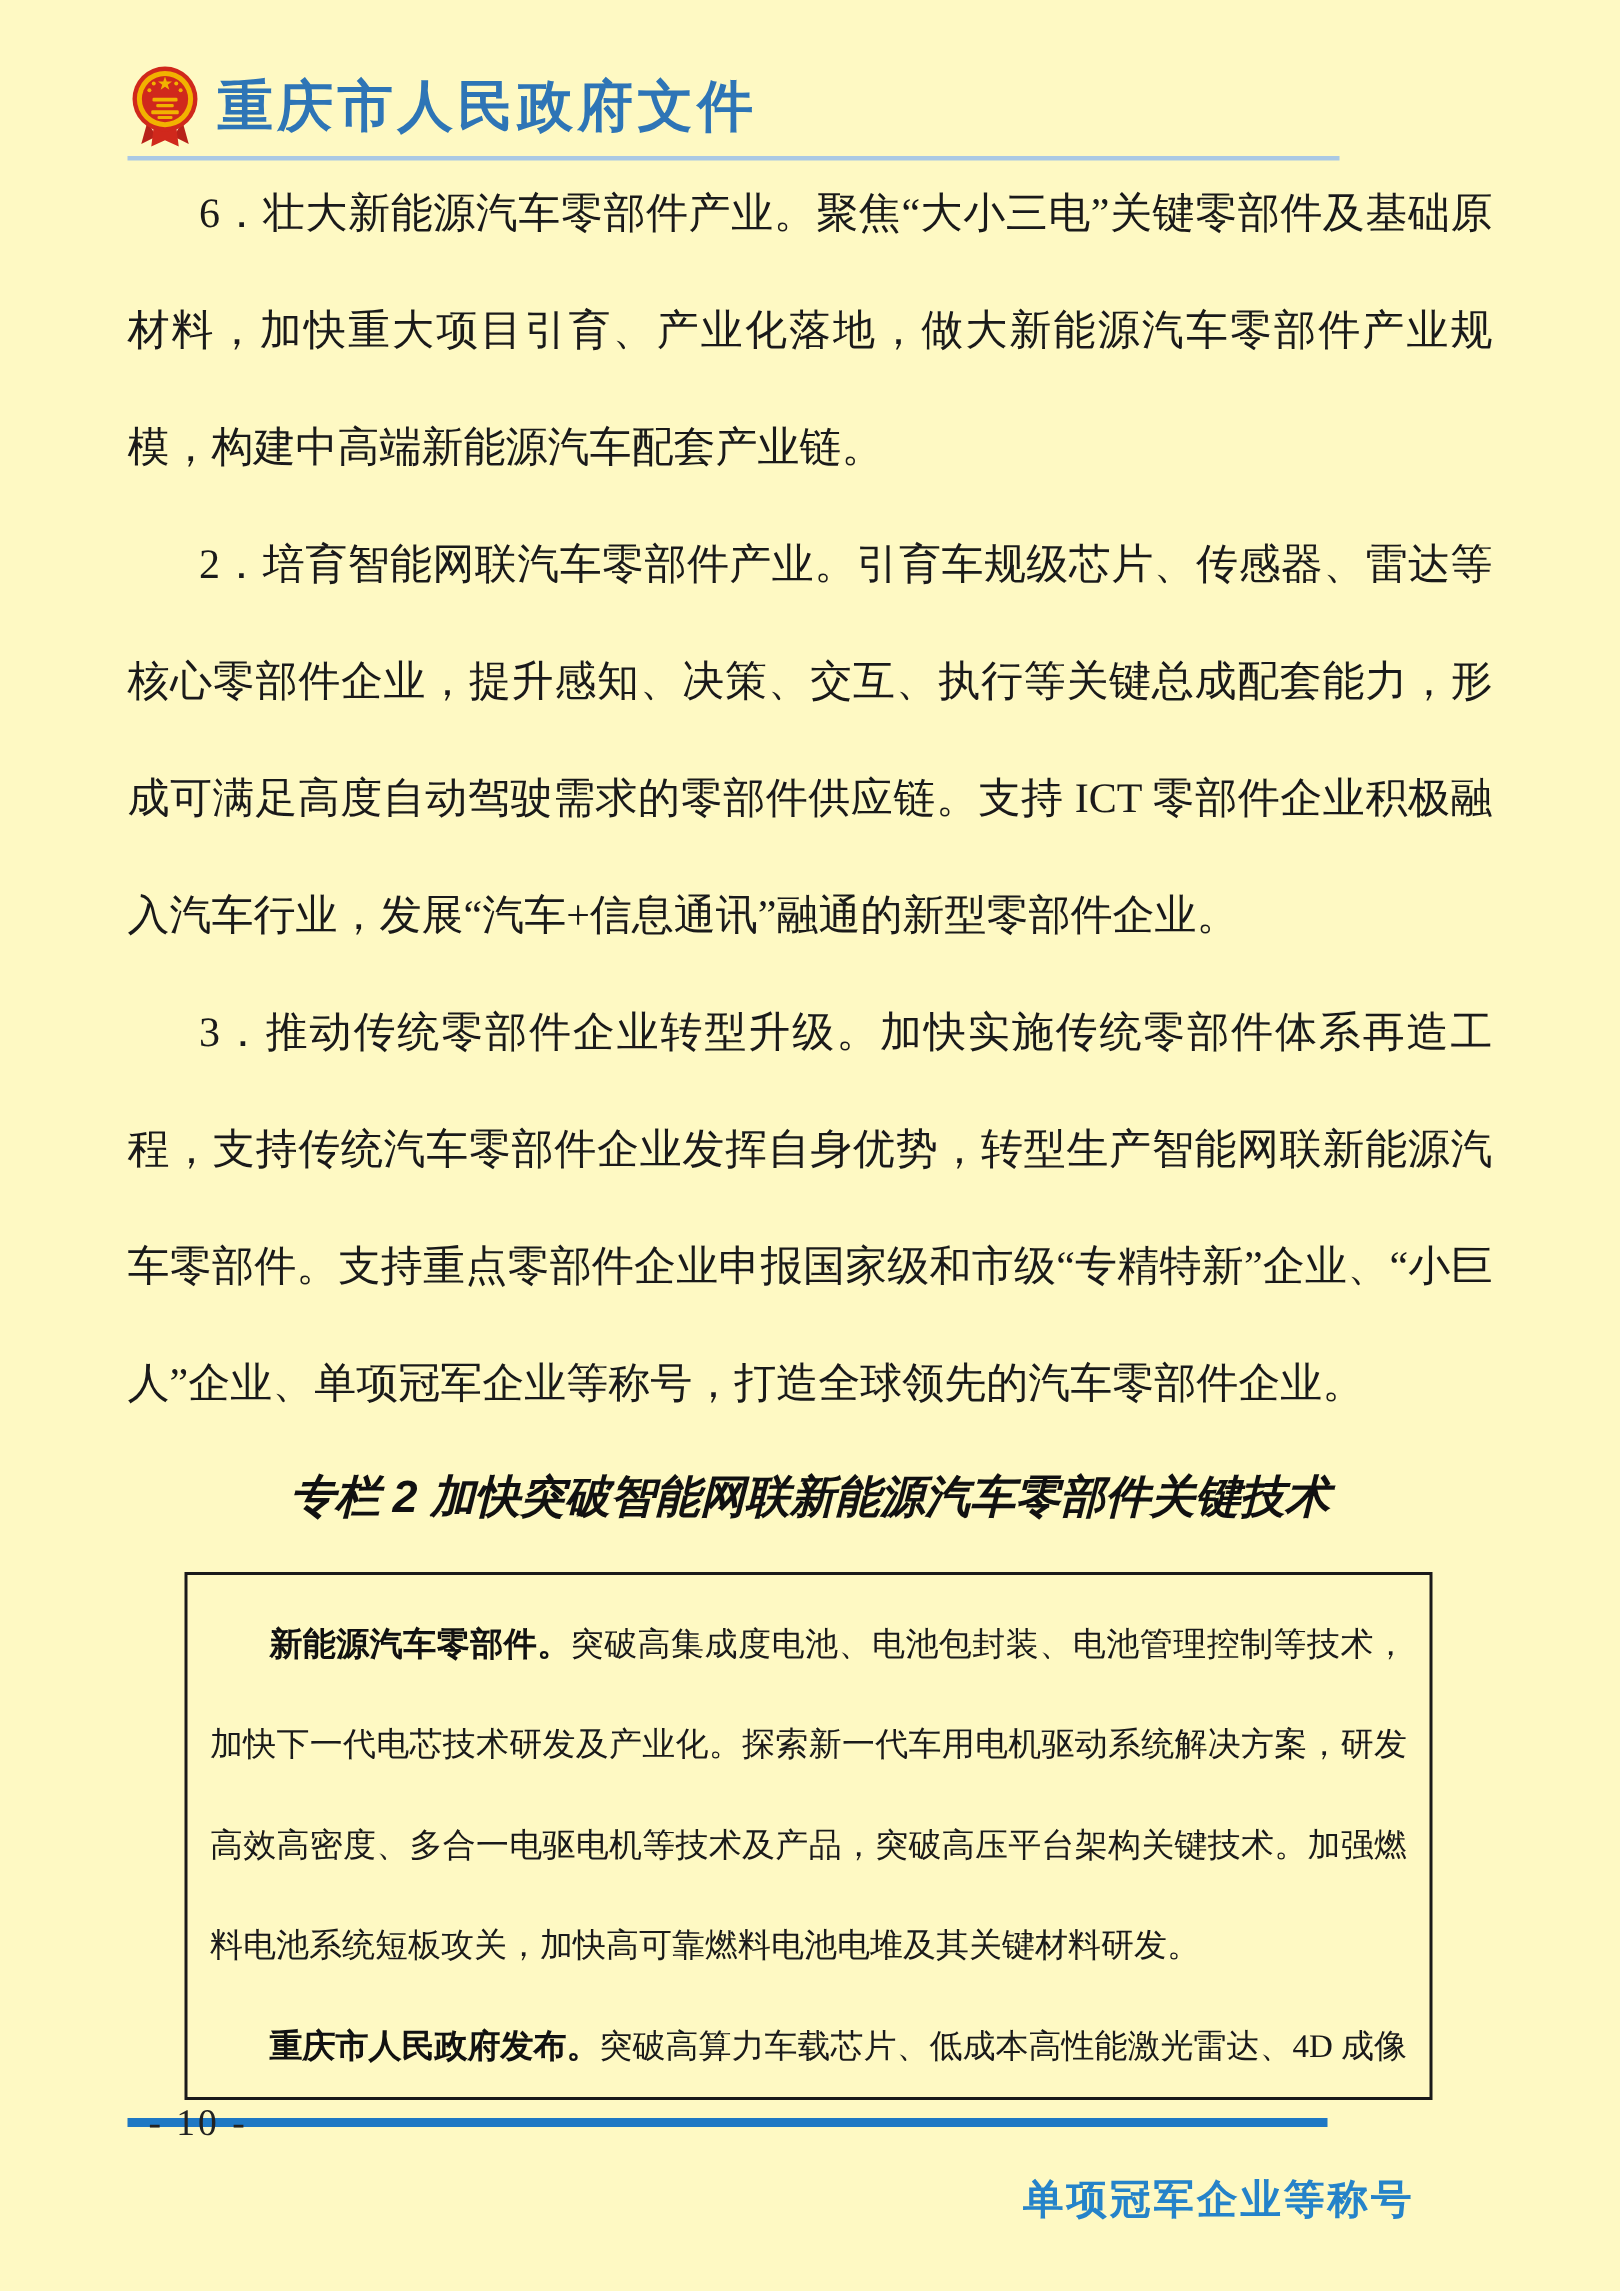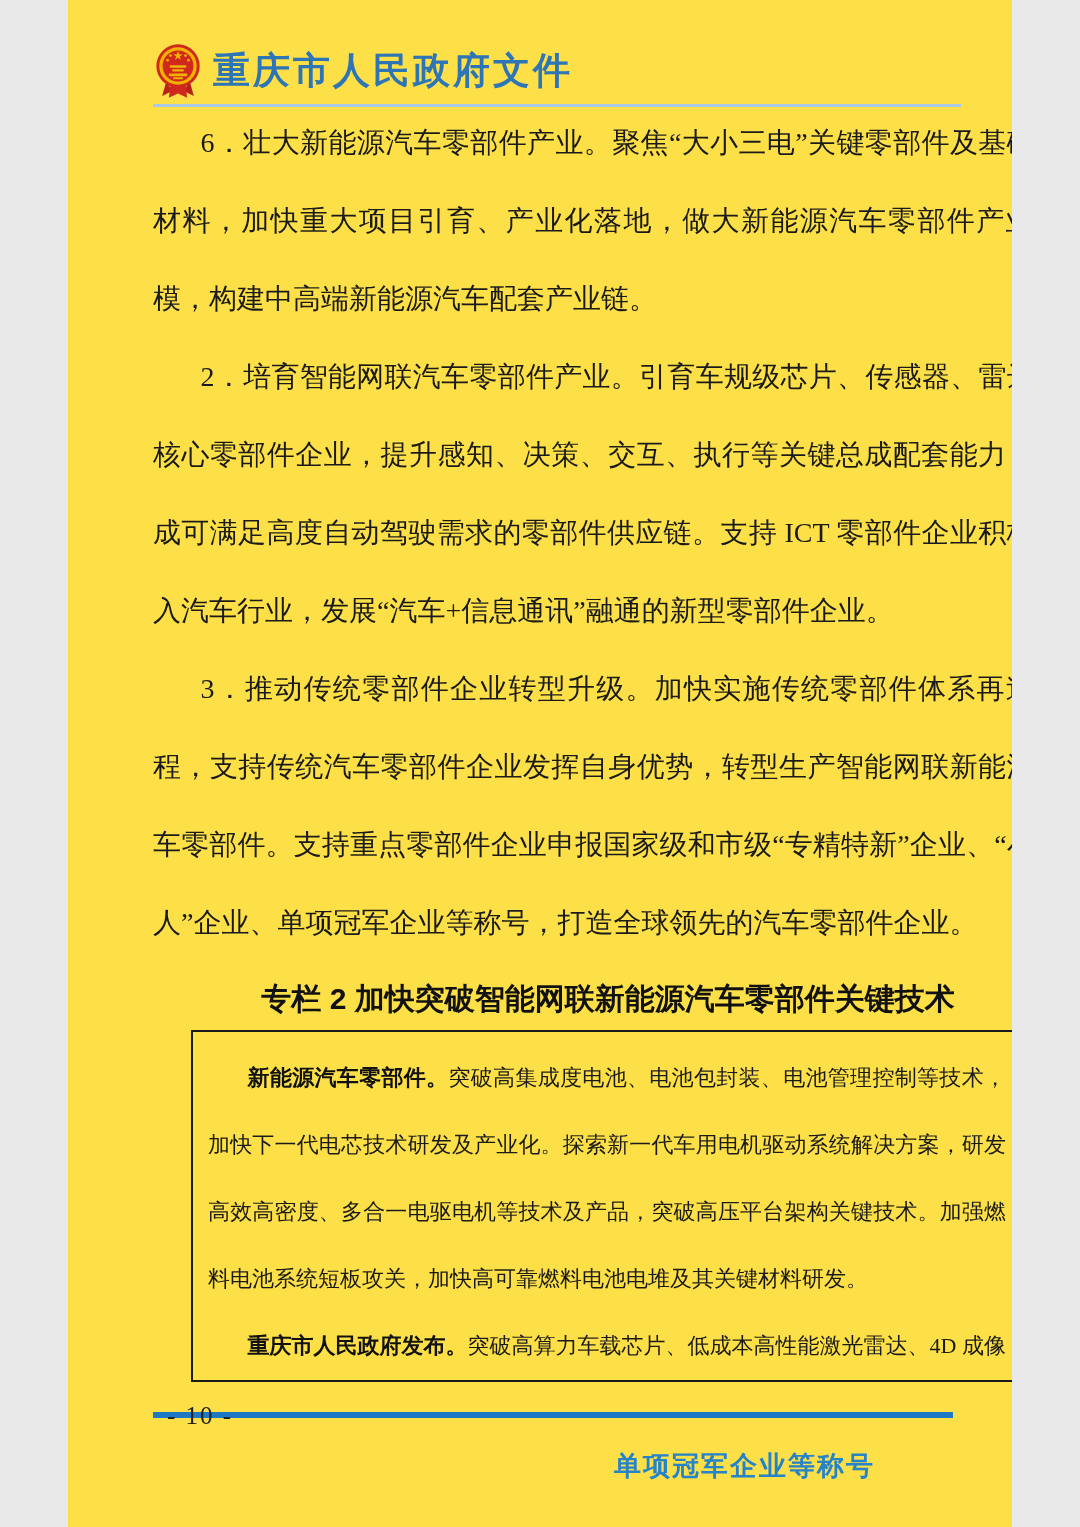--- a/index.html
+++ b/index.html
@@ -1,21 +1,21 @@
 <!DOCTYPE html>
 <html lang="zh"><head>
 <meta charset="utf-8">
 <style>
   html,body { margin:0; padding:0; background:#e9e9e9; }
   * { box-sizing:border-box; }
   .page {
     position:relative;
-    width:944px; height:1527px;
+    width:1080px; height:1527px;
     margin:0 auto;
-    background:#fde047;
+    background:#fef9c3;
     font-family:"Liberation Serif","DejaVu Serif",serif;
     color:#1a1a1a;
     overflow:hidden;
   }
   
   .header {
     position:absolute; top:42px; left:85px;
     display:flex; align-items:center; gap:10px;
   }
   .emblem { width:50px; height:58px; flex:0 0 auto; }
@@ -34,23 +34,24 @@
     text-align:justify; text-justify:inter-ideograph;
   }
   .content p { margin:0; text-indent:1.7em; }
   
   .column-title {
     margin-top:6px;
     text-align:center; text-indent:0;
     font-family:"Liberation Sans","DejaVu Sans",sans-serif;
     font-weight:700; font-size:30px; line-height:62px;
     color:#111;
+    font-style:italic;
   }
   .column-box {
-    margin-left:38px; margin-top:0;
+    margin-left:38px; margin-top:18px;
     width:832px; height:352px;
     border:2px solid #1a1a1a;
     padding:12px 15px 0 15px;
     font-size:22px; line-height:67px;
     text-align:justify;
     overflow:hidden;
   }
   .column-box p { margin:0; text-indent:1.8em; }
   .box-lead {
     font-family:"Liberation Sans","DejaVu Sans",sans-serif;

